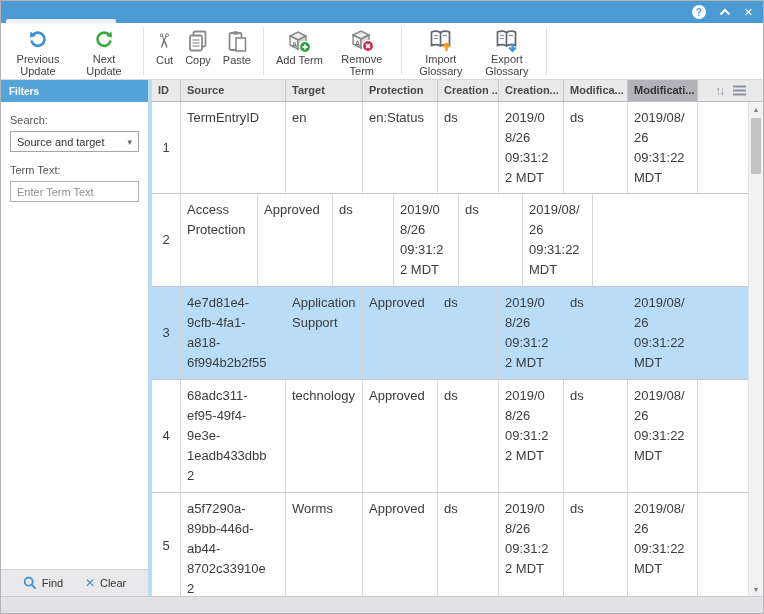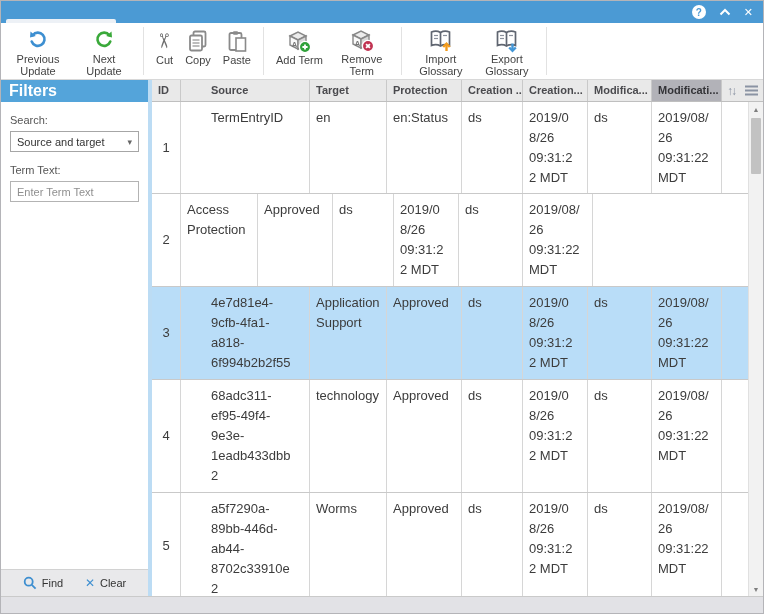--- a/index.html
+++ b/index.html
@@ -19,21 +19,21 @@
   .tbtn { background:none; border:none; display:flex; flex-direction:column; align-items:center; justify-content:flex-start; padding:2px 5px 0; margin:0 1px; max-width:64px; cursor:pointer; font-family:inherit; }
   .tbtn .ticon { height:27px; display:flex; align-items:center; justify-content:center; }
   .tbtn .tlabel { font-size:11px; line-height:12px; color:#444; text-align:center; }
   .tsep { width:1px; background:#e2e2e2; margin:2px 6px; }
   .scissors { font-size:20px; color:#6f6f6f; transform:rotate(90deg); display:inline-block; }
 
   
   .main { position:absolute; top:79px; left:0; right:0; bottom:17px; display:flex; }
 
   .sidebar { width:151px; background:#fff; border-right:4px solid #bcdcf4; display:flex; flex-direction:column; position:relative; }
-  .panel-header { height:22px; background:#54a4da; color:#fff; font-size:16px; font-weight:bold; display:flex; align-items:center; padding-left:8px; }
+  .panel-header { height:22px; background:#54a4da; color:#fff; font-size:10px; font-weight:bold; display:flex; align-items:center; padding-left:8px; }
   .panel-body { flex:1; padding:12px 9px; }
   .flabel { display:block; font-size:11px; color:#555; margin-bottom:5px; }
   .select { height:21px; border:1px solid #a6a6a6; background:#fff; display:flex; align-items:center; justify-content:space-between; padding:8px 6px; font-size:11px; color:#333; margin-bottom:12px; cursor:pointer; }
   .caret { font-size:9px; color:#666; }
   .txtinput { width:100%; height:21px; border:1px solid #b3b3b3; font-size:11px; padding:0 6px; font-family:inherit; color:#333; }
   .txtinput::placeholder { color:#8f8f8f; }
   .panel-footer { height:27px; background:#e9e9eb; border-top:1px solid #d2d2d2; display:flex; align-items:center; justify-content:space-evenly; }
   .footer-btn { display:flex; align-items:center; gap:5px; font-size:11px; color:#333; cursor:pointer; }
   .xglyph { color:#3e8fd0; font-size:12px; font-weight:bold; }
 
@@ -43,21 +43,21 @@
   .hcell { font-size:11px; font-weight:bold; color:#4a4a4e; padding:4px 6px; border-right:1px solid #c9c9c9; background:#e9e9e9; white-space:nowrap; overflow:hidden; cursor:pointer; }
   .hcell.hsel { background:#b2b2b8; color:#343438; }
   .hfiller { flex:1; background:#e9e9e9; display:flex; align-items:center; justify-content:center; gap:10px; border-right:none; }
   .sorticon { font-size:12px; font-weight:bold; color:#8a93a3; letter-spacing:-2px; cursor:pointer; }
 
   .tbody { position:relative; height:496px; overflow:hidden; }
   .trow { display:flex; border-bottom:1px solid #c9c9c9; background:#fff; }
   .trow.selected { background:#b9ddf8; }
   .cell { font-size:13px; color:#3c3c3c; line-height:20px; padding:6px 6px 0; border-right:1px solid #d6d6d6; overflow:hidden; overflow-wrap:break-word; }
   .idcell { display:flex; align-items:center; justify-content:center; padding:0; }
-  .col-id{width:29px;} .col-source{width:105px; padding-right:14px;margin-left:24px;} .col-target{width:77px;}
+  .col-id{width:29px;} .col-source{width:105px; padding-right:14px;} .col-target{width:77px;}
   .col-desc{width:75px;} .col-cuser{width:61px;} .col-cdate{width:65px; padding-right:12px;}
   .col-muser{width:64px;} .col-mdate{width:70px; padding-right:9px;}
   .col-filler{flex:1; border-right:none;}
   .r1{height:92px;} .r2{height:93px;} .r3{height:93px;} .r4{height:113px;} .r5{height:106px;}
 
   
   .vscroll { position:absolute; top:22px; right:0; bottom:0; width:15px; background:#f2f2f2; border-left:1px solid #e0e0e0; }
   .varrow { height:14px; display:flex; align-items:center; justify-content:center; font-size:7px; color:#7f7f7f; cursor:pointer; }
   .vthumb { position:absolute; top:16px; left:2px; right:2px; height:56px; background:#c2c2c2; border-radius:1px; cursor:pointer; }
   .varrow.down { position:absolute; bottom:0; left:0; right:0; }

